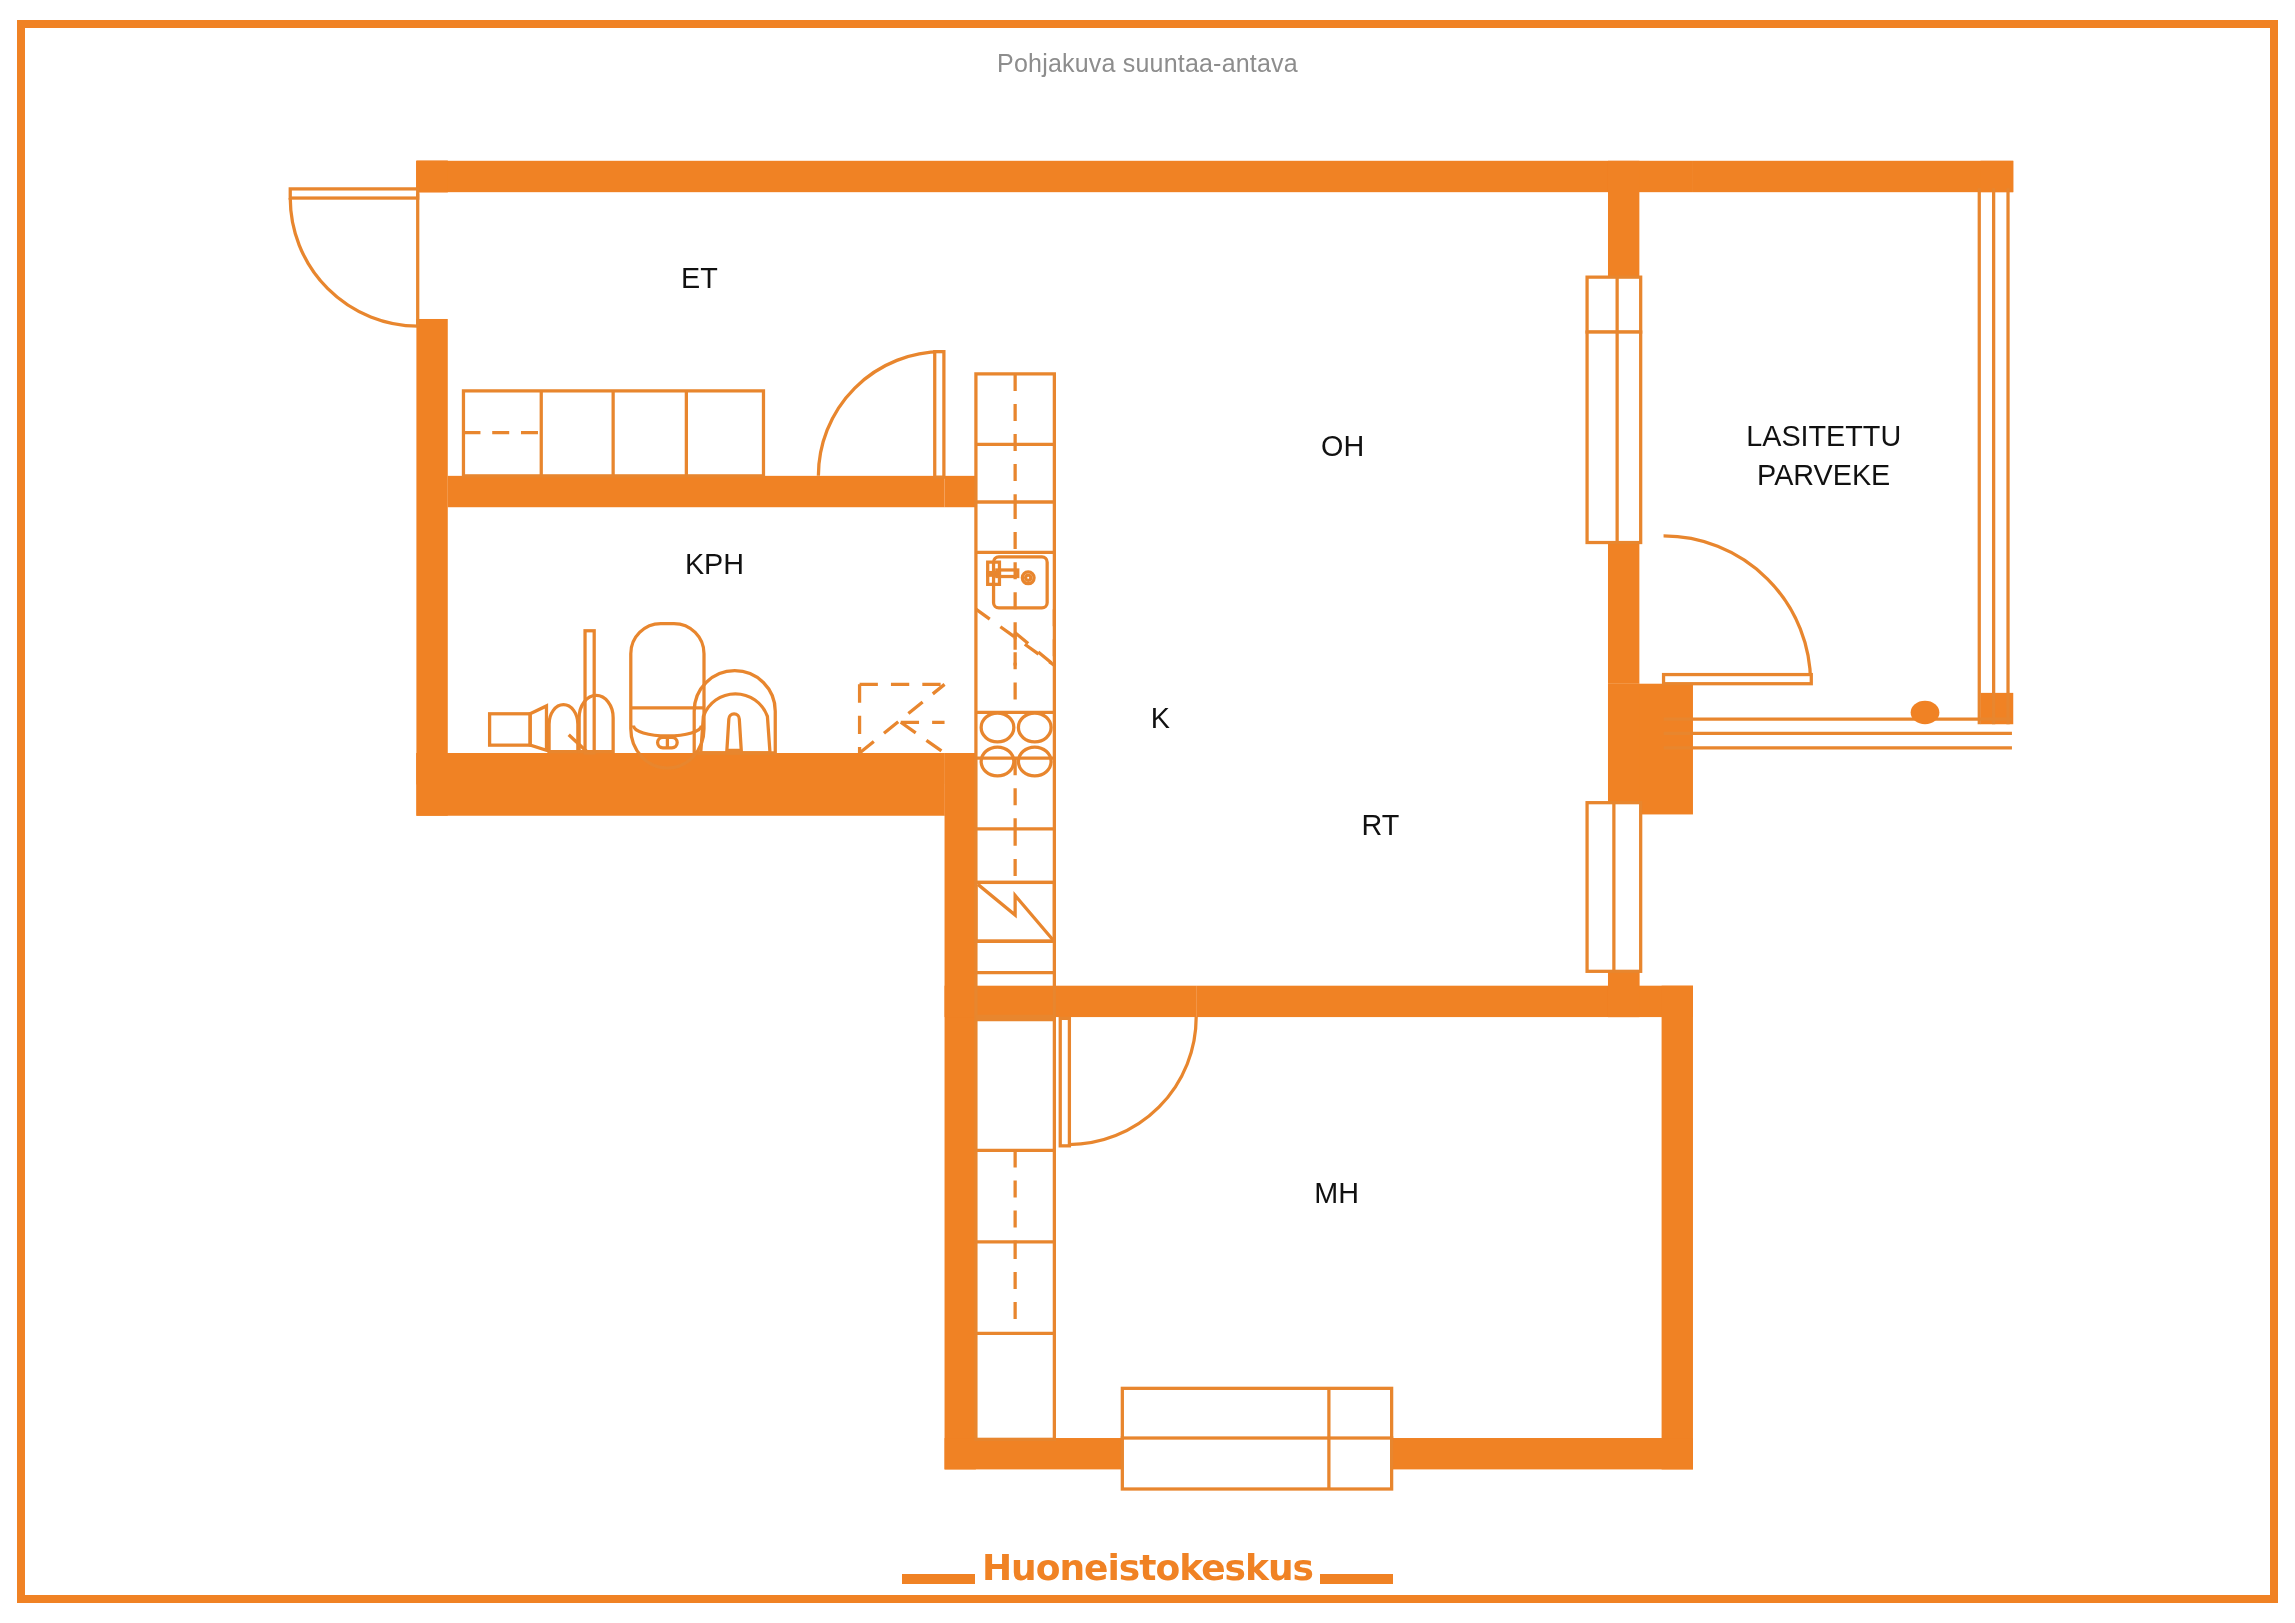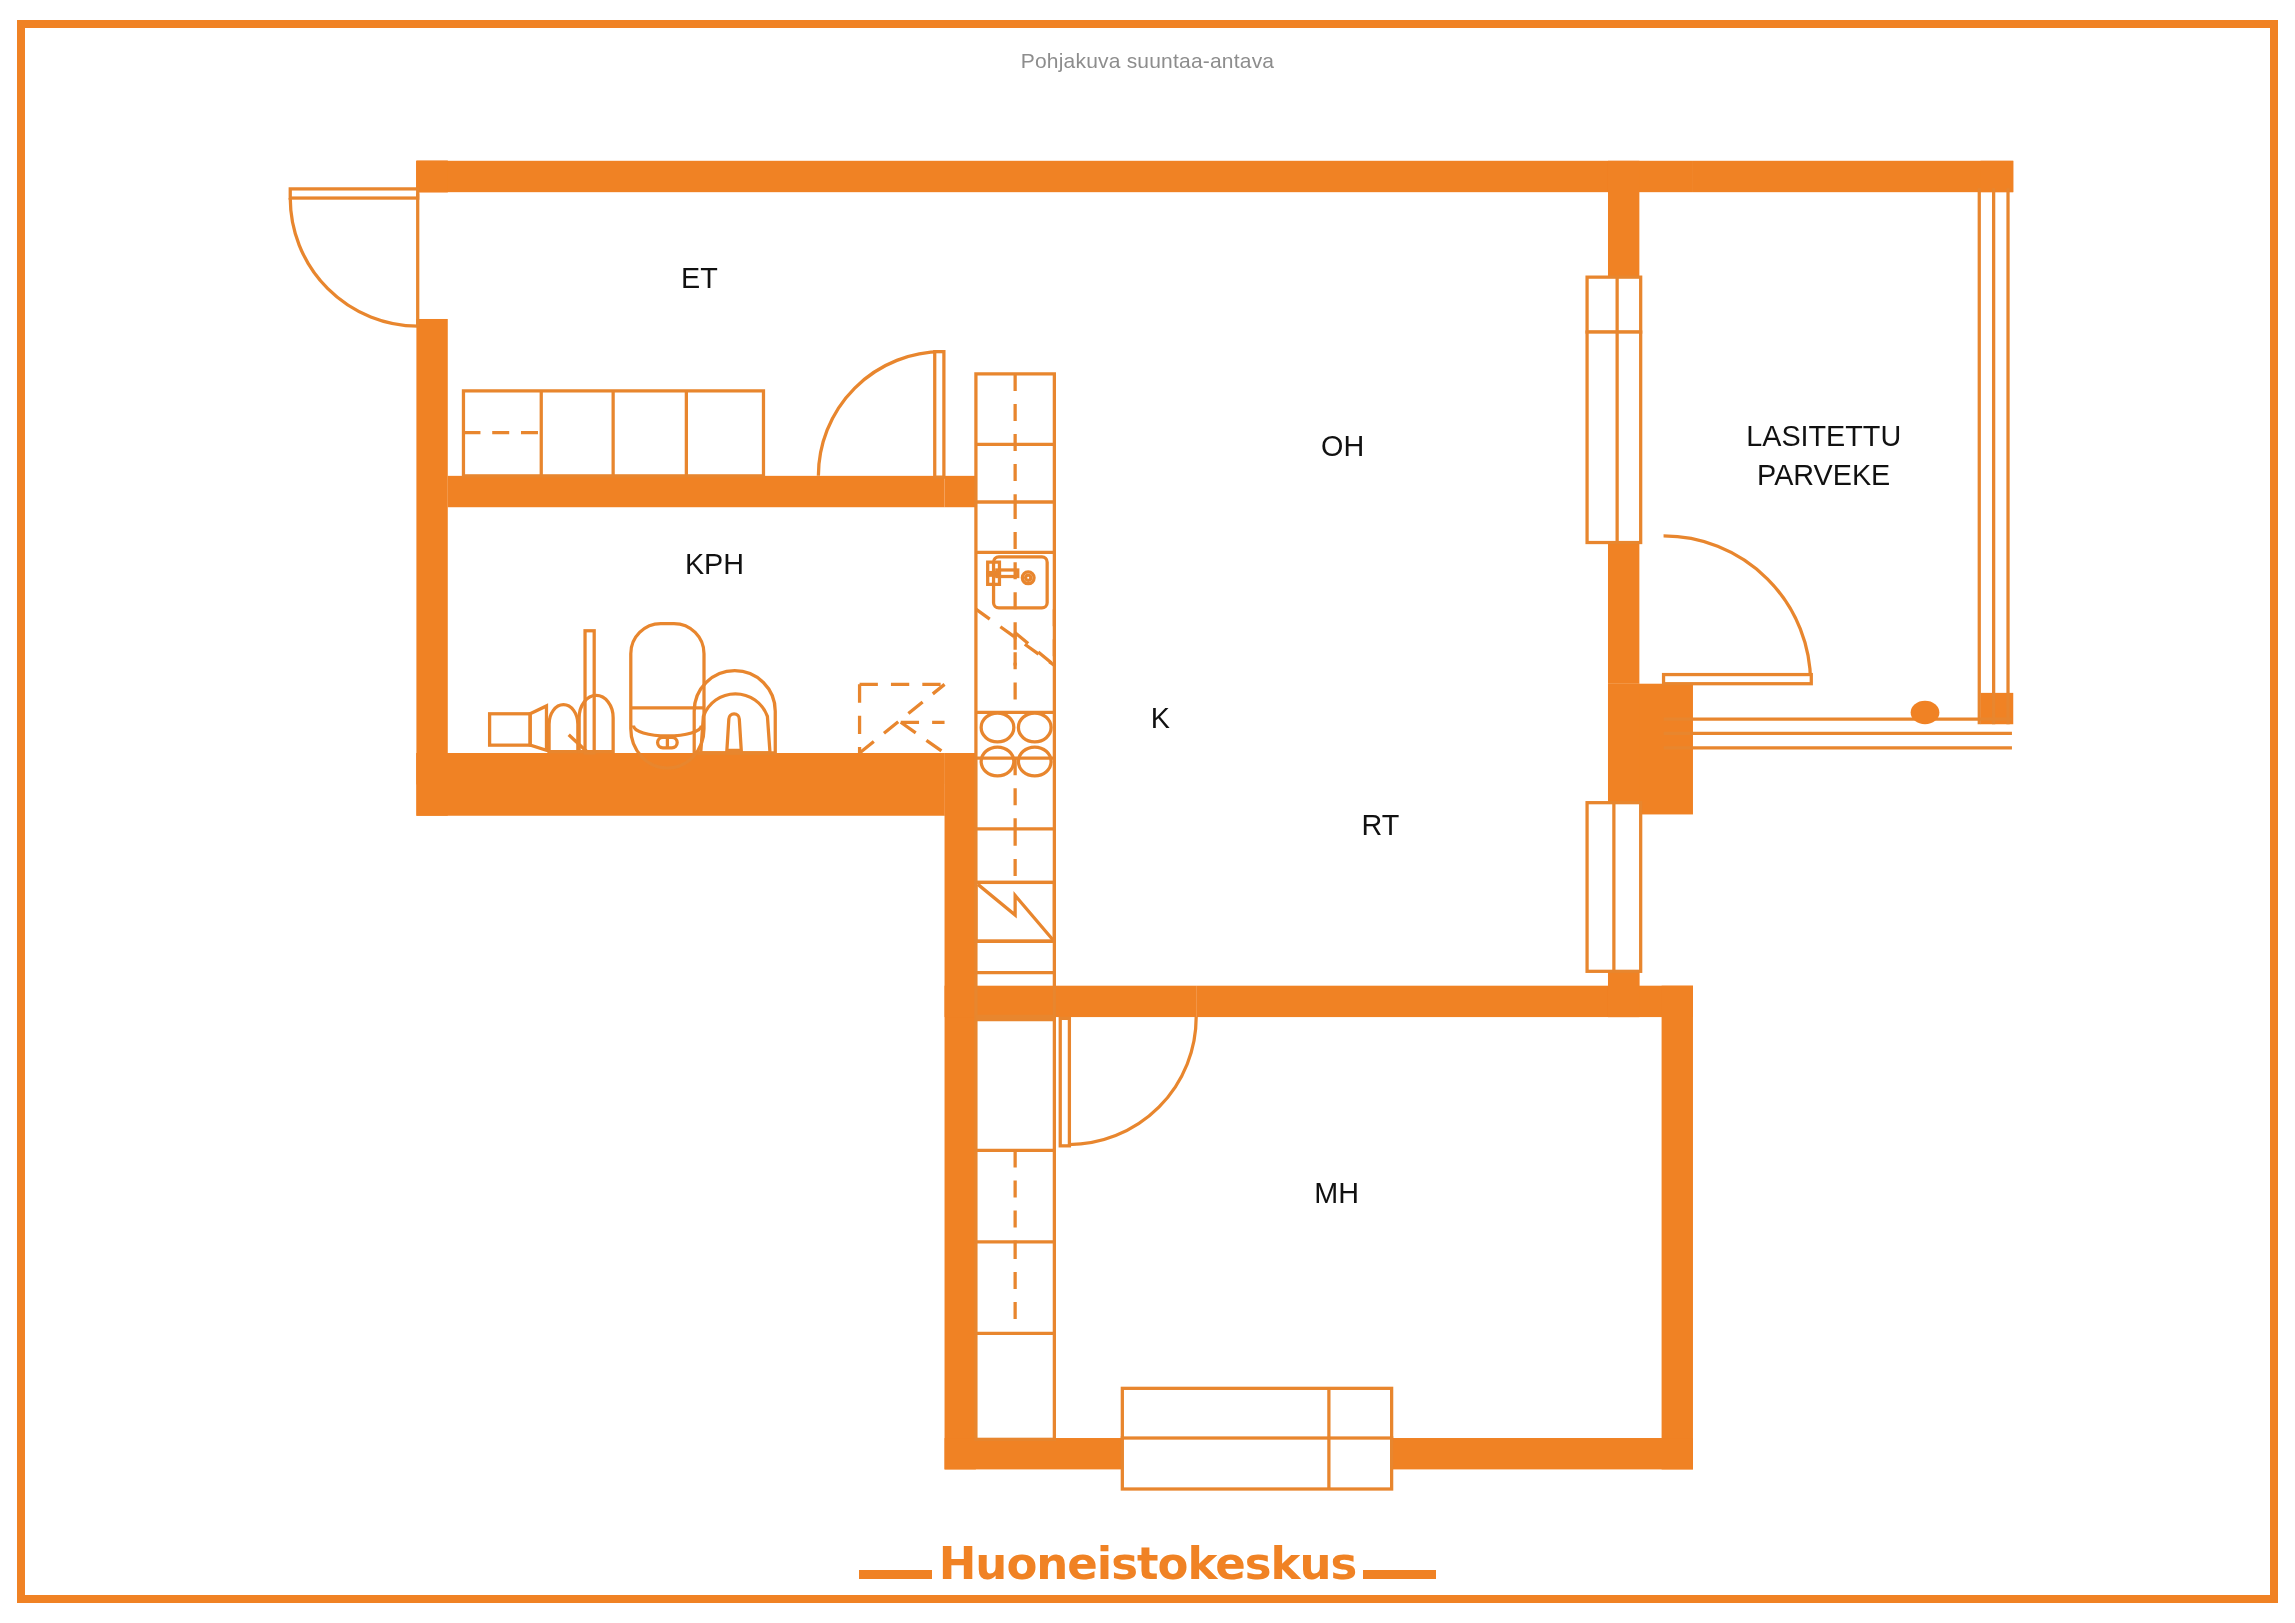--- a/index.html
+++ b/index.html
@@ -8,33 +8,33 @@
     font-family:"Liberation Sans", sans-serif;
     overflow:hidden;position:relative;
   }
   #page{position:absolute;inset:0;background:#fff;}
   #frame{
     position:absolute;left:17px;top:19.6px;right:17px;bottom:19.6px;
     border:8.5px solid #F08224;box-sizing:border-box;
   }
   #title{
     position:absolute;left:0;right:0;top:49px;text-align:center;
-    font-size:21px;color:#8d8d8d;letter-spacing:0.2px;
+    font-size:25px;color:#8d8d8d;letter-spacing:0.2px;
   }
   #plan{position:absolute;left:0;top:0;width:2295px;height:1623px;}
   #logo{
     position:absolute;left:0;right:0;bottom:37px;
     display:flex;align-items:center;justify-content:center;gap:0px;
   }
   #logo .bar{width:73px;height:9.2px;background:#F08224;}
   #logo .bar.left{margin-right:6.5px;margin-top:22px;}
   #logo .bar.right{margin-left:6.5px;margin-top:22px;}
   #logo .word{
     font-family:"DejaVu Sans", sans-serif;
-    font-weight:bold;font-size:45px;color:#F08224;
+    font-weight:bold;font-size:36px;color:#F08224;
     letter-spacing:-1px;line-height:1;
   }
 </style>
 </head>
 <body>
 
 <div id="page">
 
   <div id="frame"></div>
 

